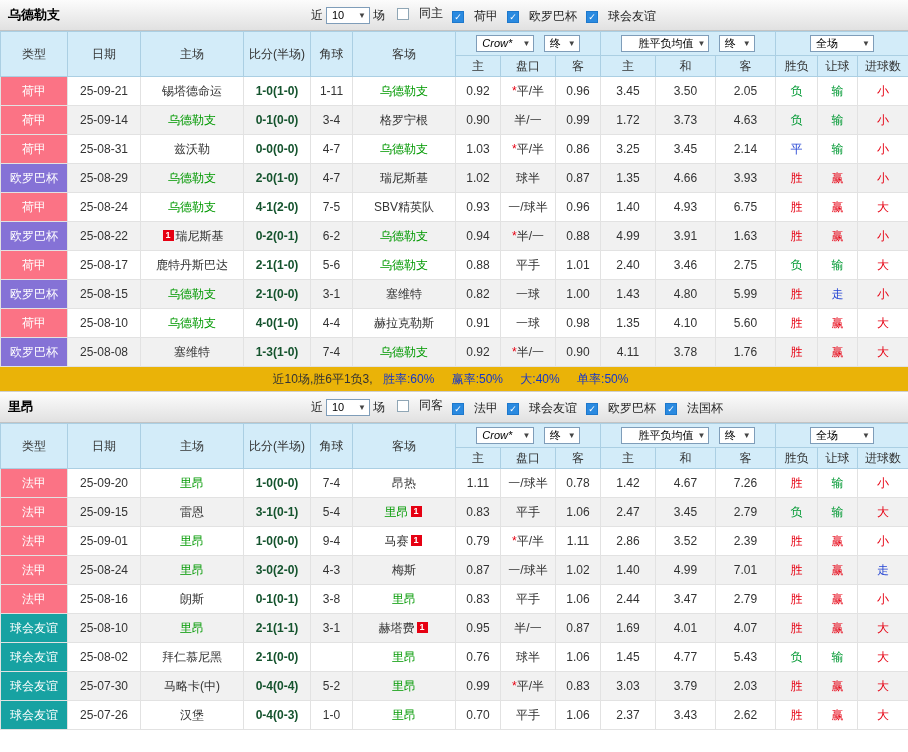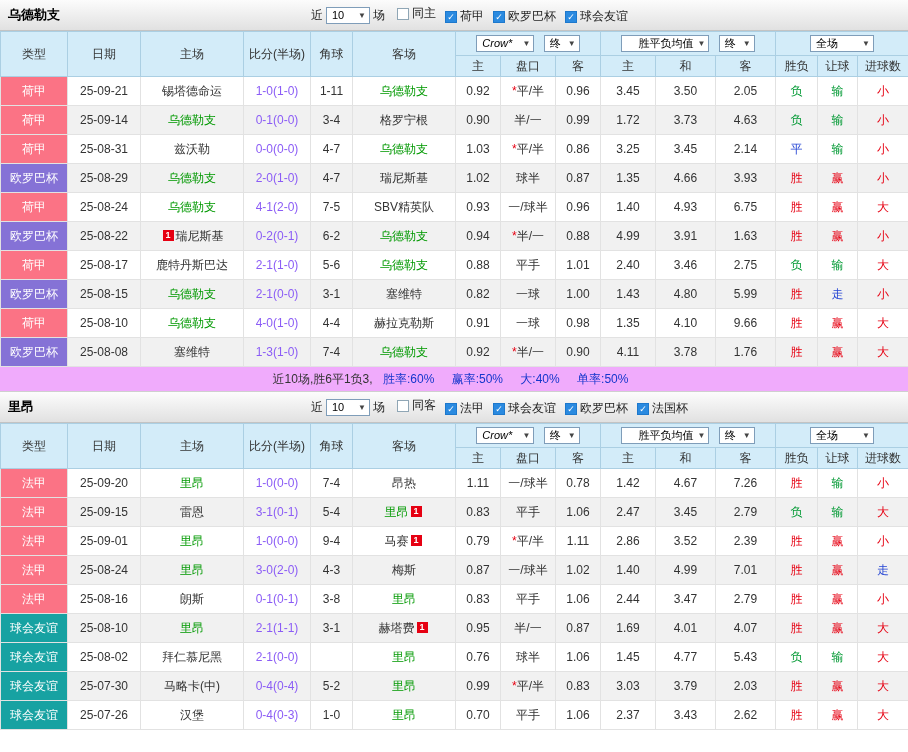--- a/index.html
+++ b/index.html
@@ -26,45 +26,45 @@
   .pselect{display:inline-flex;align-items:center;justify-content:space-between;background:#fff;
            border:1px solid #7f9db9;padding:1px 3px 1px 5px;font-size:11px;color:#000;height:17px;
            box-sizing:border-box;cursor:pointer;white-space:nowrap;}
   .pselect::after{content:"▼";font-size:8px;color:#444;margin-left:4px;}
   .sel-count{min-width:44px;}
   .cbwrap{display:inline-flex;align-items:center;margin-left:9px;}
   .cbx{display:inline-block;width:12px;height:12px;border:1px solid #8fa6b5;background:#fff;box-sizing:border-box;
        text-align:center;line-height:10px;font-size:9px;color:#fff;cursor:pointer;}
   .cbx.on{background:#2a8ae0;border-color:#1d78cc;}
   .cbx.on::after{content:"✓";}
-  .cbl{margin-left:3px;}
+  .cbl{margin-left:10px;}
 
   
   table{border-collapse:collapse;table-layout:fixed;width:908px;}
   thead th{background:#d3ecf9;border:1px solid #abcfe3;font-weight:normal;color:#333;font-size:12px;
            padding:0;overflow:hidden;white-space:nowrap;}
   tr.h1 th{height:23px;}
   tr.h2 th{height:20px;}
   .ddcell .pselect{margin:0 3px;}
   .sel-company{min-width:58px;font-style:italic;}
   .sel-final{min-width:36px;}
   .sel-avg{min-width:84px;padding-left:16px;}
   .sel-full{min-width:64px;}
   tbody td{border:1px solid #e2e2e2;text-align:center;height:28px;padding:0 1px;overflow:hidden;
            white-space:nowrap;font-size:12px;color:#333;}
   tbody tr:nth-child(even){background:#f1f1f1;}
   .c-type{color:#fff;}
-  .c-score{color:#8b5cf6;font-weight:normal;}
+  .c-score{color:#14532d;font-weight:bold;}
   .focus{color:#009900;}
   .card{display:inline-block;min-width:11px;height:11px;background:#e60012;color:#fff;font-size:9px;
         line-height:11px;text-align:center;margin:0 2px;vertical-align:2px;font-weight:bold;}
   .star{color:#e60012;}
 
   
-  .summary{height:24px;line-height:24px;text-align:center;color:#333;background:#f0abfc;
+  .summary{height:24px;line-height:24px;text-align:center;color:#333;background:#eab308;
            border-bottom:1px solid #cfcfcf;font-size:12px;}
   .summary .stat{color:#1436cc;margin:0 7px;}
 </style>
 </head>
 <body>
 
 <div class="win">
 
 
   <section>
@@ -294,21 +294,21 @@
             <td class="c-date">25-08-10</td>
             <td class="c-team"><span class="focus">乌德勒支</span></td>
             <td class="c-score">4-0(1-0)</td>
             <td class="c-corner">4-4</td>
             <td class="c-team"><span>赫拉克勒斯</span></td>
             <td class="c-odd">0.91</td>
             <td class="c-hcap">一球</td>
             <td class="c-odd">0.98</td>
             <td class="c-e">1.35</td>
             <td class="c-e">4.10</td>
-            <td class="c-e">9.66</td>
+            <td class="c-e">5.60</td>
             <td class="c-res" style="color: rgb(230, 0, 18);">胜</td>
             <td class="c-res" style="color: rgb(230, 0, 18);">赢</td>
             <td class="c-res" style="color: rgb(230, 0, 18);">大</td>
           </tr>
           <tr>
             <td class="c-type" style="background: rgb(133, 114, 214);">欧罗巴杯</td>
             <td class="c-date">25-08-08</td>
             <td class="c-team"><span>塞维特</span></td>
             <td class="c-score">1-3(1-0)</td>
             <td class="c-corner">7-4</td>

